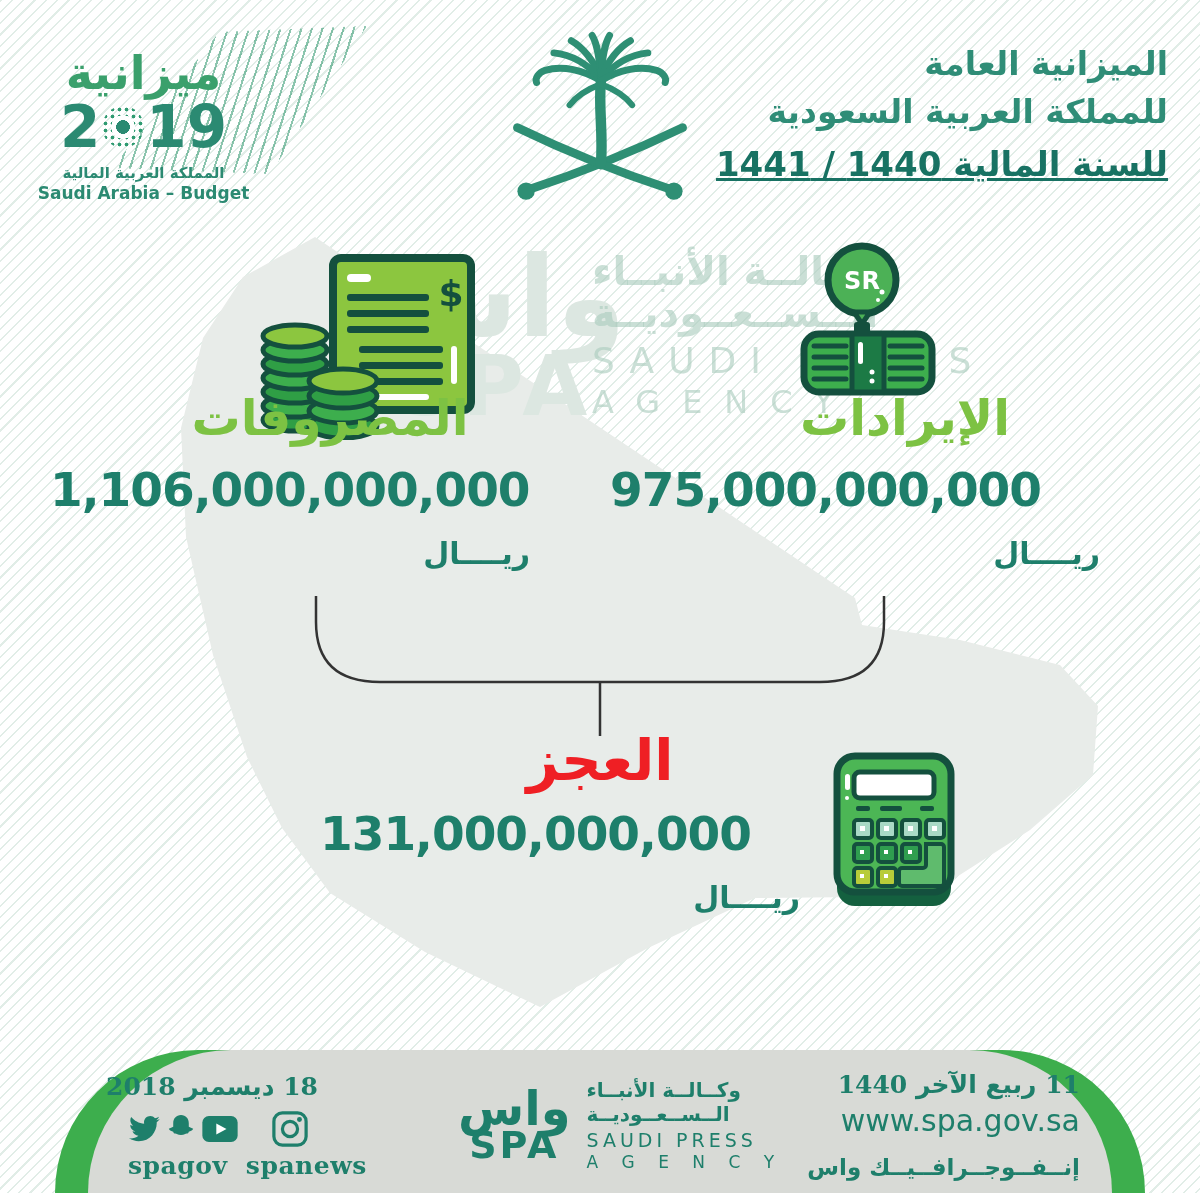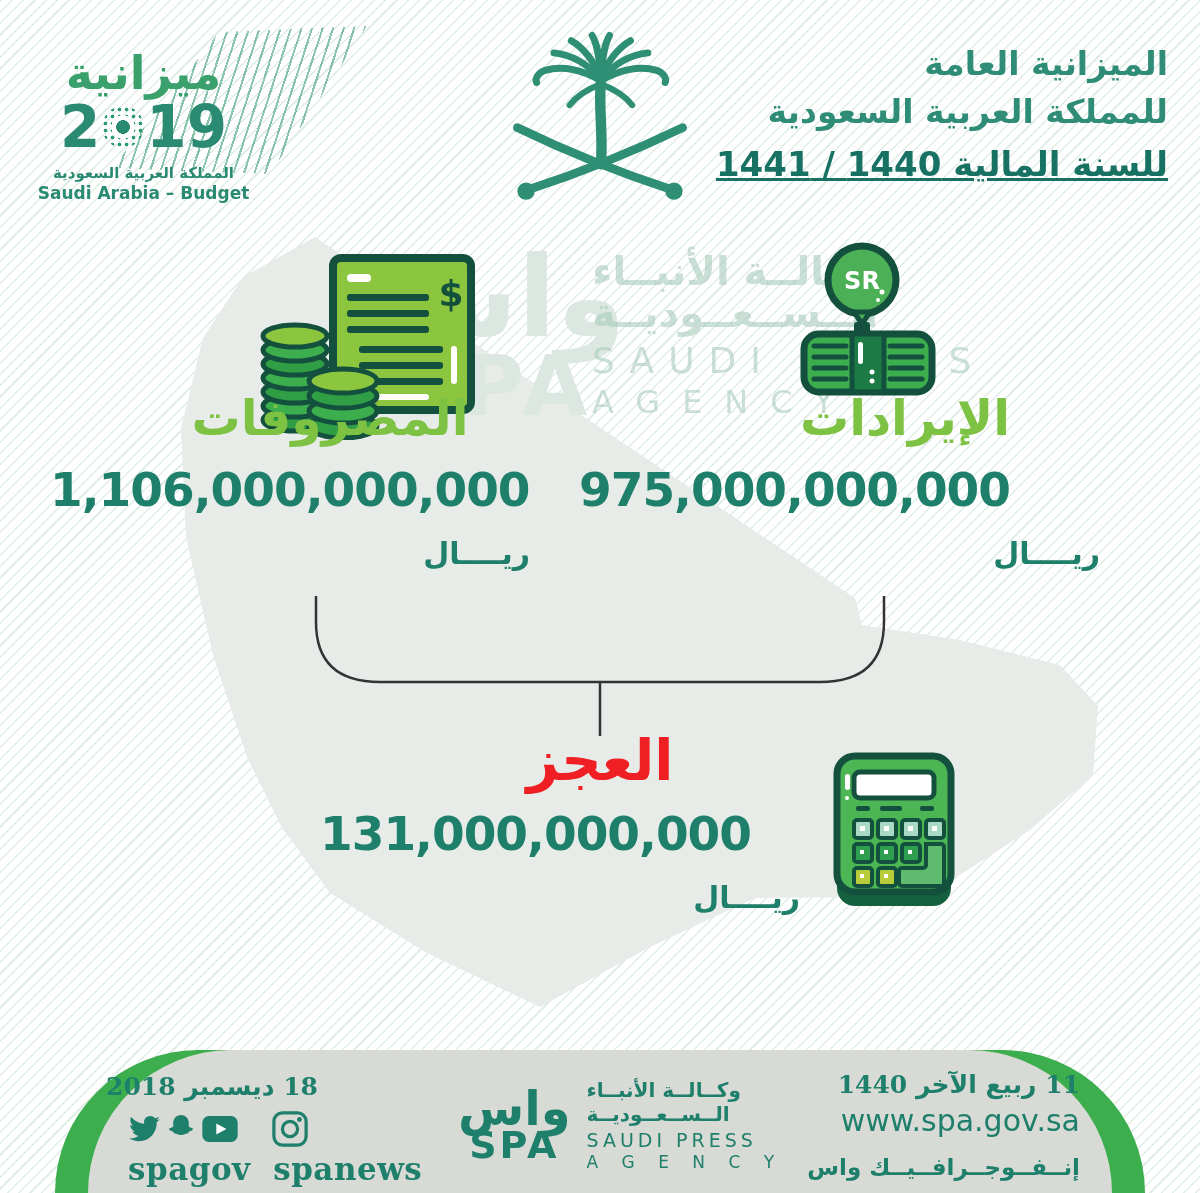--- a/index.html
+++ b/index.html
@@ -50,39 +50,39 @@
   .icon{ z-index:3; }
   .label{ z-index:3; text-align:center; font-weight:800; color:#7dc243; font-size:49px; direction:rtl;}
   .value{ z-index:3; text-align:left; font-weight:800; color:#1e7f6b; font-size:47px; letter-spacing:-1px;}
   .unit { z-index:3; text-align:right; font-weight:700; color:#1e7f6b; font-size:30px; direction:rtl;}
   .exp-icon{ left:255px; top:250px; }
   .exp-label{ left:110px; top:390px; width:440px; }
   .exp-value{ left:50px;  top:462px; width:560px; }
   .exp-unit{ left:130px; top:536px; width:400px; }
   .rev-icon{ left:798px; top:240px; }
   .rev-label{ left:690px; top:390px; width:430px; }
-  .rev-value{ left:579px; top:462px; width:560px; }
+  .rev-value{ left:610px; top:462px; width:560px; }
   .rev-unit{ left:700px; top:536px; width:400px; }
   .bracket{ left:300px; top:596px; z-index:3; }
   .def-label{ left:400px; top:728px; width:400px; font-size:56px; font-weight:800; color:#ef1f24; text-align:center; direction:rtl; z-index:3;}
   .def-value{ left:320px; top:806px; width:560px; }
   .def-unit{ left:400px; top:880px; width:400px; }
   .calc-icon{ left:828px; top:748px; }
 
   
   .footer-green{ left:55px; right:55px; top:1050px; bottom:0;
     background:#3dae4d; border-radius:205px 205px 0 0; z-index:4;}
   .footer-gray{ left:88px; right:88px; top:1050px; bottom:0;
     background:#d8dad6; border-radius:172px 172px 0 0; z-index:5;}
   .footer-content{ left:0; top:1050px; width:1200px; height:143px; z-index:6; color:#1e7f6b;}
   .f-left{ position:absolute; left:128px; top:22px; width:190px; text-align:center;}
   .f-date{ font-size:25px; font-weight:800; direction:rtl; white-space:nowrap; font-family:"DejaVu Serif","DejaVu Sans",serif;}
   .f-icons{ display:flex; align-items:center; justify-content:flex-start; gap:6px; margin-top:10px;}
   .f-icons .gap{ width:22px; }
-  .f-handles{ font-size:31px; font-weight:700; font-family:"DejaVu Serif",serif; margin-top:4px; white-space:nowrap; letter-spacing:.5px;}
+  .f-handles{ font-size:25px; font-weight:700; font-family:"DejaVu Serif",serif; margin-top:4px; white-space:nowrap; letter-spacing:.5px;}
   .f-center{ position:absolute; left:458px; top:28px; display:flex; gap:16px; align-items:center;}
   .f-logo{ text-align:center; line-height:.85; }
   .f-logo .t{ font-size:48px; font-weight:900; letter-spacing:-2px;}
   .f-logo .b{ font-size:38px; font-weight:900; letter-spacing:3px;}
   .f-agency{ width:200px; }
   .f-agency .ar{ font-size:20px; font-weight:700; direction:rtl; text-align:left; line-height:1.2;}
   .f-agency .en1{ font-size:19px; letter-spacing:4px; margin-top:3px;}
   .f-agency .en2{ font-size:17px; letter-spacing:9px; margin-top:1px;}
   .f-right{ position:absolute; right:120px; top:20px; text-align:right;}
   .f-hijri{ font-size:25px; font-weight:800; direction:rtl; white-space:nowrap; font-family:"DejaVu Serif","DejaVu Sans",serif;}
@@ -113,21 +113,21 @@
   </div>
 
   <div class="abs fan"></div>
   <div class="abs budget-logo">
     <div class="t1">ميزانية</div>
     <div class="t2">
       <span>2</span>
         <span class="rosette"></span>
         <span>19</span>
     </div>
-    <div class="s1">المملكة العربية السعودية</div>
+    <div class="s1">المملكة العربية المالية</div>
     <div class="s2">Saudi Arabia – Budget</div>
   </div>
 
   <svg class="abs emblem" width="200" height="178" viewBox="0 0 230 200">
     <g stroke="#2e8f74" fill="none" stroke-linecap="round">
       <path d="M36,180 C92,162 152,138 210,110" stroke-width="10"></path>
       <path d="M194,180 C138,162 78,138 20,110" stroke-width="10"></path>
       <path d="M116,152 C119,118 113,86 116,58" stroke-width="12"></path>
       <path d="M116,56 C96,44 72,38 52,44 C44,47 40,53 42,58" stroke-width="8"></path>
       <path d="M116,54 C100,36 82,26 62,24" stroke-width="8"></path>

